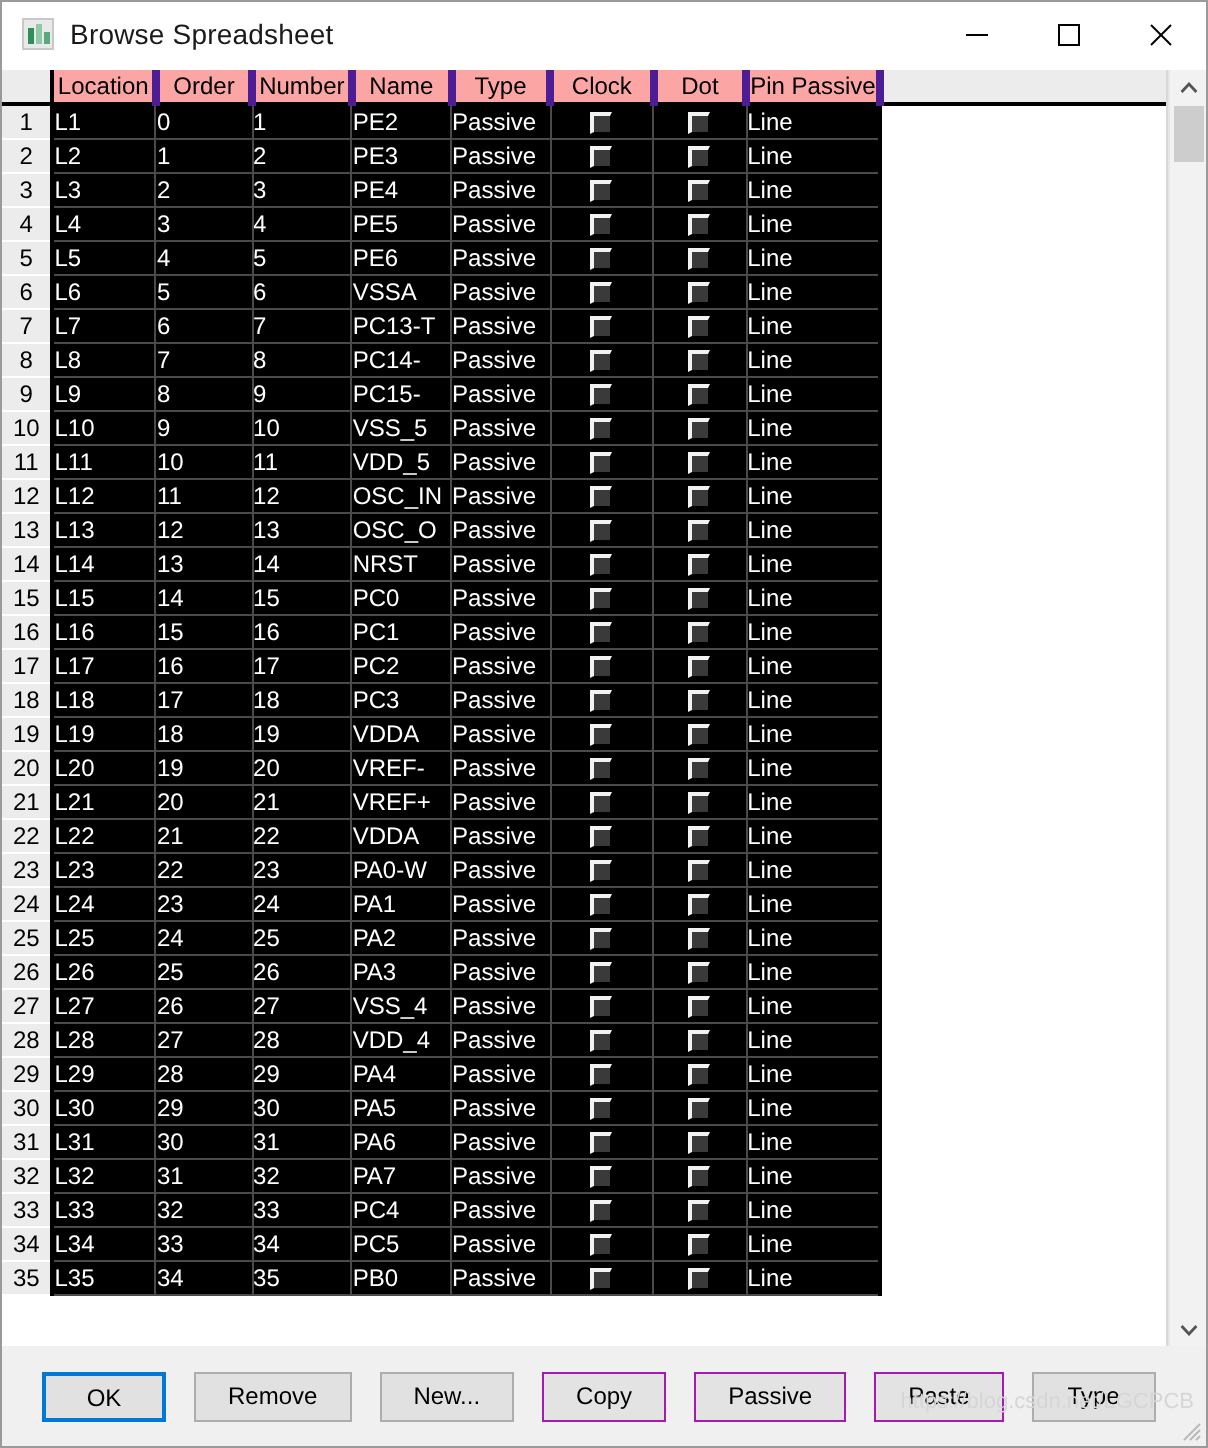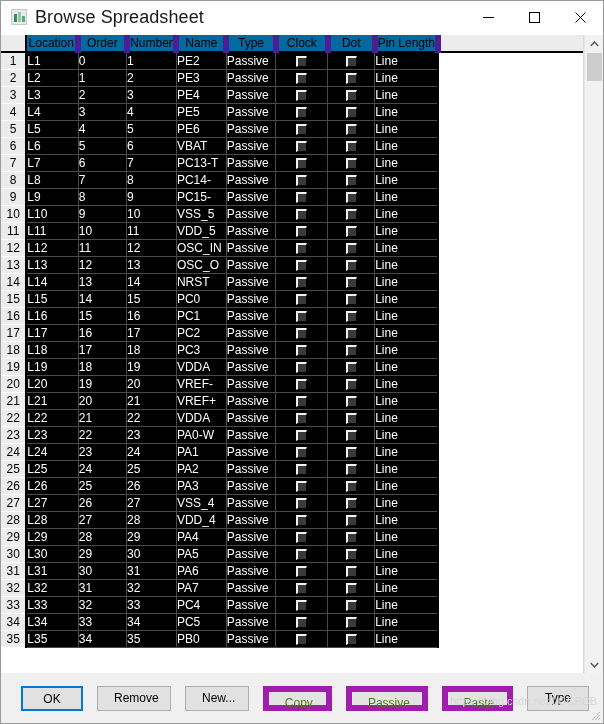--- a/index.html
+++ b/index.html
@@ -50,21 +50,21 @@
   .title-icon i {
     position: absolute;
     display: block;
     bottom: 2px;
   }
   .title-icon i.b1 { left: 2px;  width: 3px; height: 8px;  background: #2f8f5b; }
   .title-icon i.b2 { left: 6px;  width: 3px; height: 10px; background: #8fc9a8; }
   .title-icon i.b3 { left: 10px; width: 3px; height: 6px;  background: #5aa87c; }
 
   .title-text {
-    font-size: 18px;
+    font-size: 14px;
     color: #1a1a1a;
     letter-spacing: 0.1px;
     white-space: nowrap;
   }
   .title-spacer { flex: 1 1 auto; }
 
   .win-btn {
     width: 46px;
     height: 32px;
     display: flex;
@@ -109,25 +109,25 @@
     margin: 0;
     font-weight: normal;
     box-sizing: border-box;
     overflow: hidden;
     white-space: nowrap;
   }
 
   
   thead th {
     height: 17px;
-    background: #0369a1;
+    background: #fca5a5;
     color: #000000;
     font-size: 12px;
     text-align: center;
-    border-right: 6px solid #4c1d95;
+    border-right: 4px solid #4c1d95;
     border-bottom: 2px solid #000000;
     line-height: 15px;
   }
   thead th.corner {
     background: #ececec;
     border-right: 2px solid #000000;
   }
   thead th.filler {
     background: #ececec;
     border-right: none;
@@ -237,23 +237,23 @@
     padding: 0 16px;
     line-height: 23px;
     text-align: center;
     white-space: nowrap;
   }
   .btn.default {
     border: 2px solid #0078d7;
     background: #e1e1e1;
   }
   .btn.disabled {
-    color: #4d7c0f;
+    color: #000000;
     background: #e3e3e3;
-    border: 6px solid #a21caf;
+    border: 1px solid #a21caf;
   }
   .btn.wide { min-width: 66px; }
 
   .watermark {
     position: absolute;
     right: 6px;
     bottom: 16px;
     font-size: 11px;
     color: #d6d6d6;
     white-space: nowrap;
@@ -317,21 +317,21 @@
         <thead>
           <tr>
             <th class="corner"></th>
             <th>Location</th>
             <th>Order</th>
             <th>Number</th>
             <th>Name</th>
             <th>Type</th>
             <th>Clock</th>
             <th>Dot</th>
-            <th>Pin Length</th>
+            <th>Pin Passive</th>
             <th class="filler"></th>
           </tr>
         </thead>
         <tbody id="tbody">
             <tr>
               <td class="gutter center">1</td>
               <td class="cell">L1</td>
               <td class="cell">0</td>
               <td class="cell">1</td>
               <td class="cell">PE2</td>
@@ -387,21 +387,21 @@
               <td class="cell center"><span class="chk"></span></td>
               <td class="cell center"><span class="chk"></span></td>
               <td class="cell last">Line</td>
               <td style="background: rgb(255, 255, 255);"></td>
             </tr>
             <tr>
               <td class="gutter center">6</td>
               <td class="cell">L6</td>
               <td class="cell">5</td>
               <td class="cell">6</td>
-              <td class="cell">VBAT</td>
+              <td class="cell">VSSA</td>
               <td class="cell">Passive</td>
               <td class="cell center"><span class="chk"></span></td>
               <td class="cell center"><span class="chk"></span></td>
               <td class="cell last">Line</td>
               <td style="background: rgb(255, 255, 255);"></td>
             </tr>
             <tr>
               <td class="gutter center">7</td>
               <td class="cell">L7</td>
               <td class="cell">6</td>

